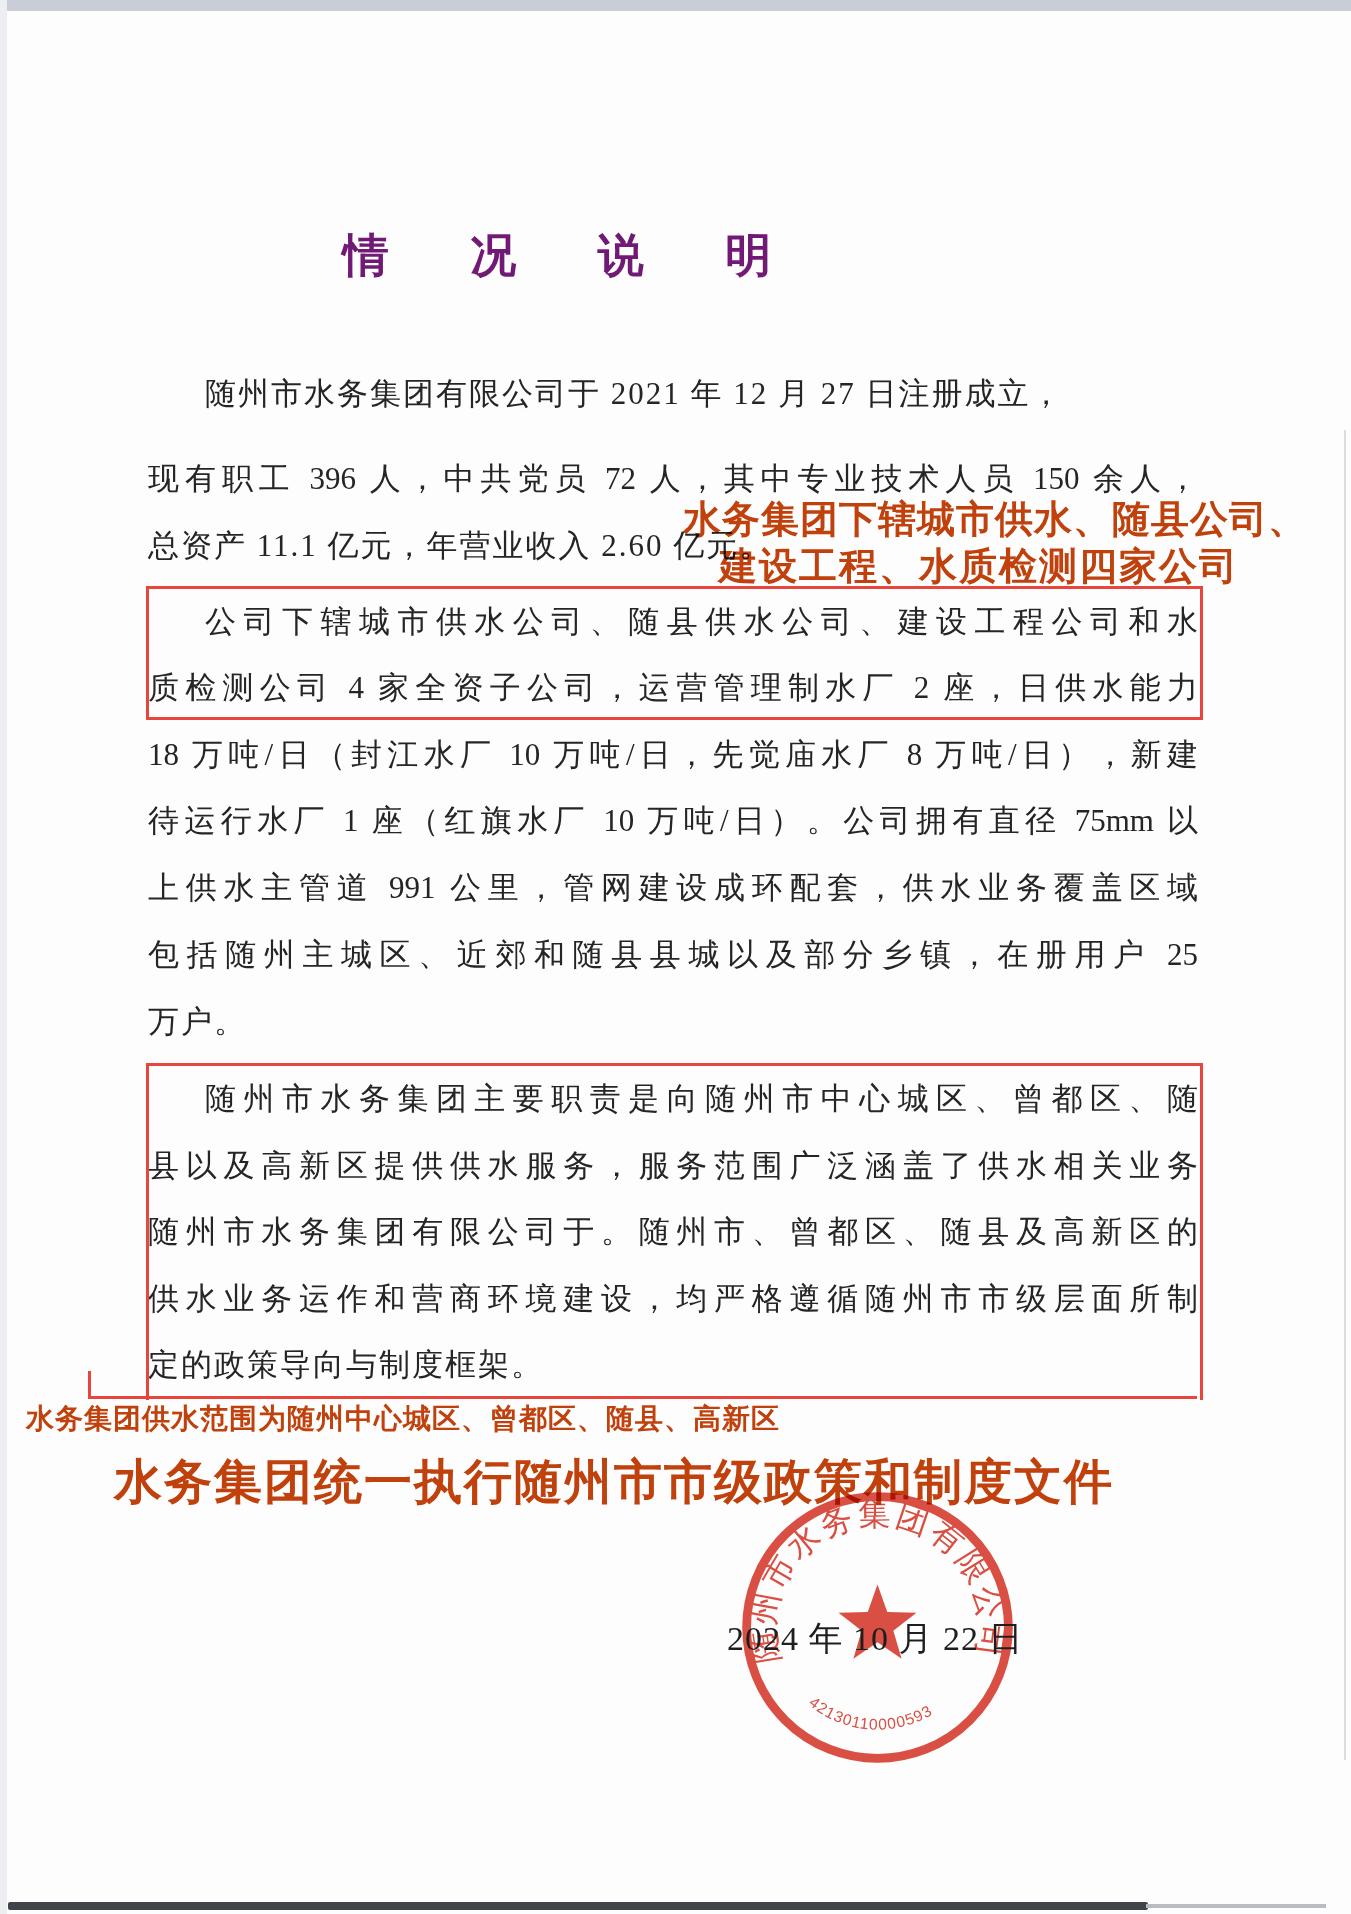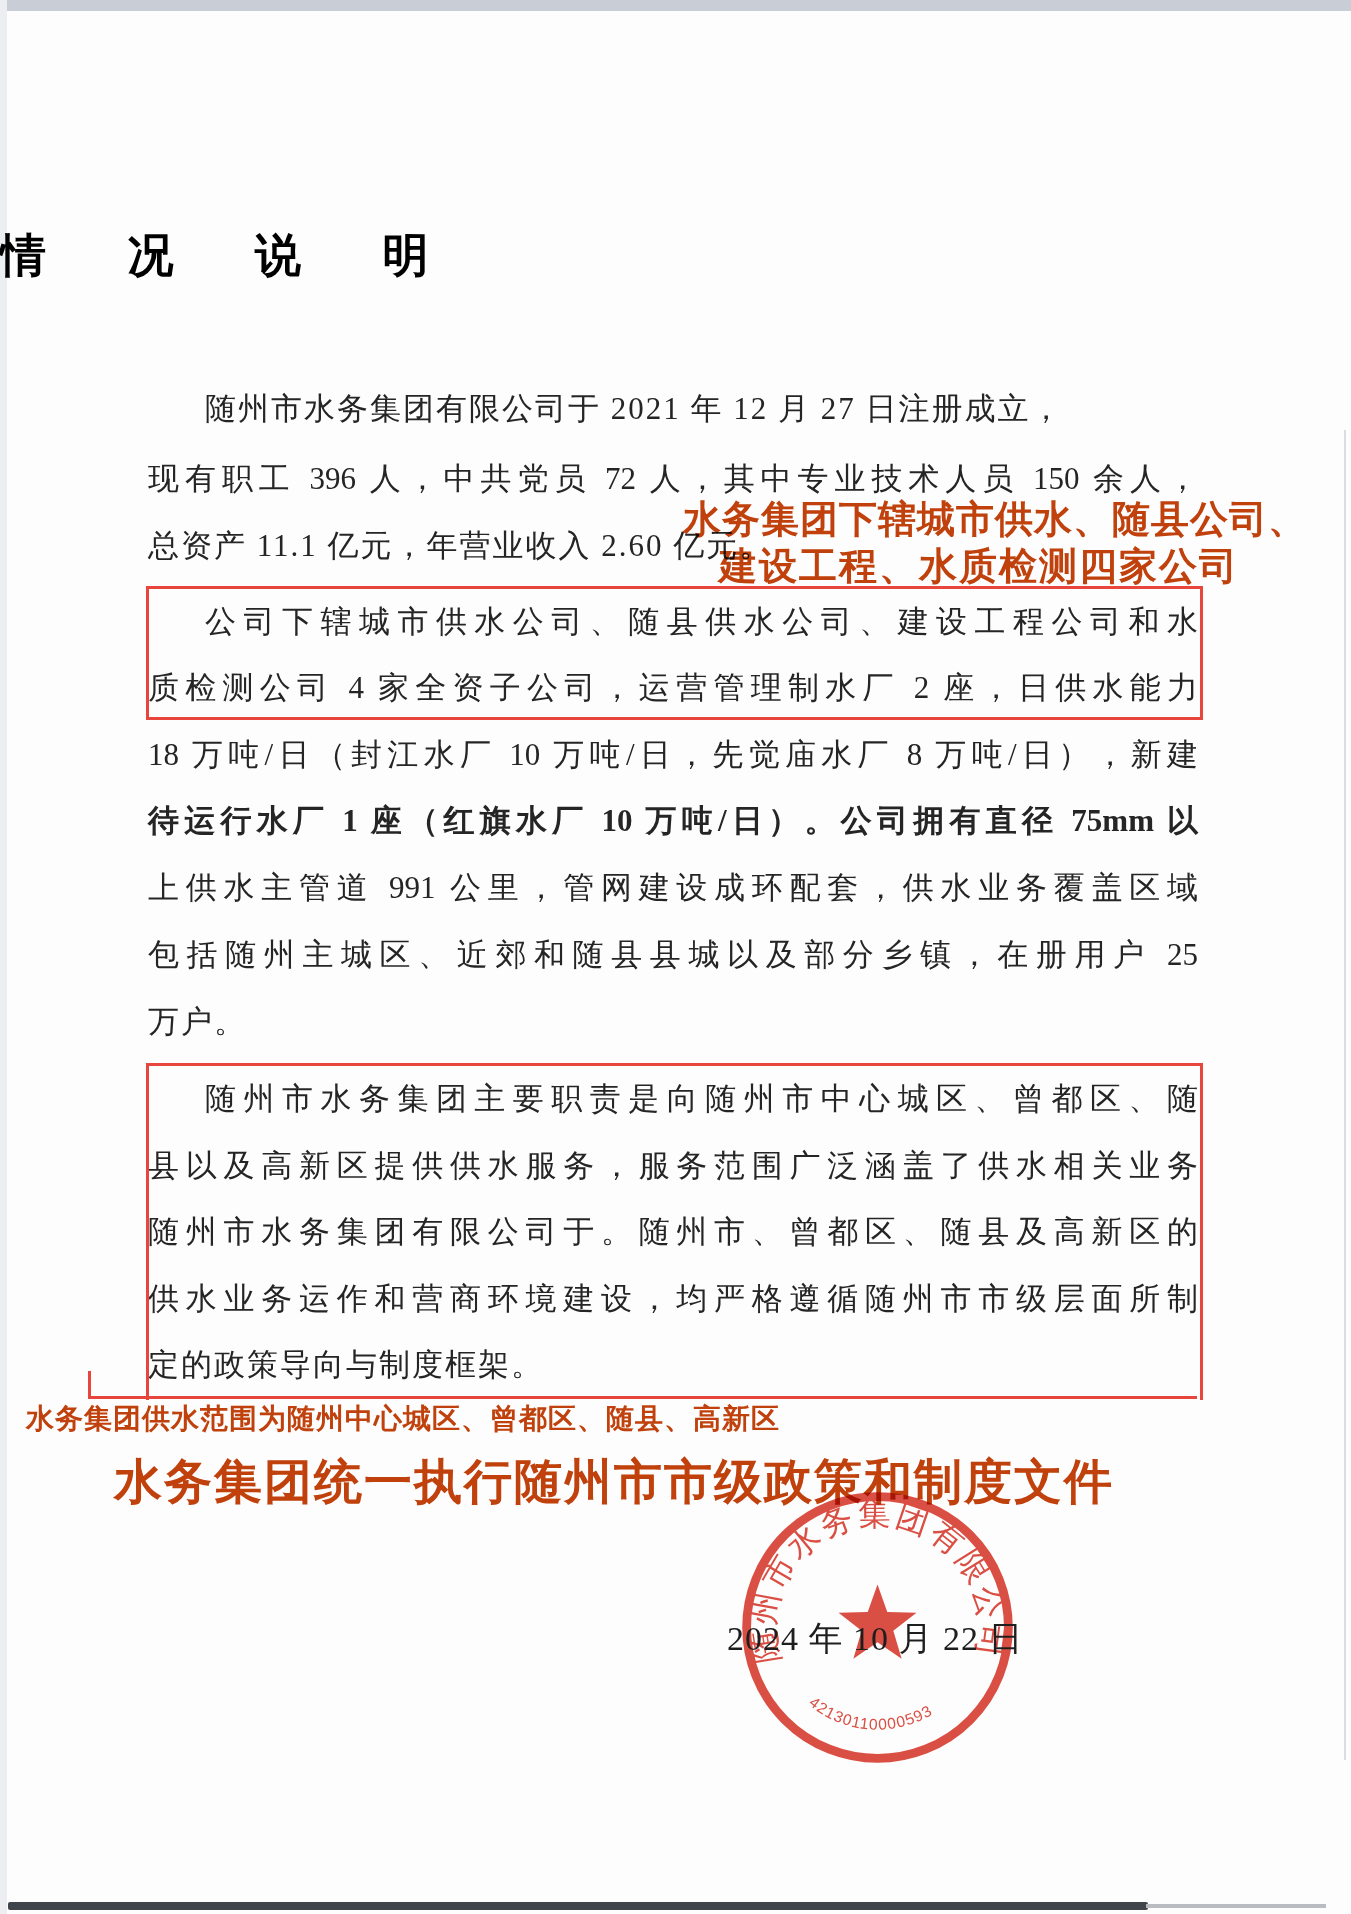--- a/index.html
+++ b/index.html
@@ -10,22 +10,22 @@
   }
   
   .scan-top{position:absolute;left:0;top:0;width:1351px;height:11px;background:#c8cdd6;}
   .scan-left{position:absolute;left:0;top:0;width:7px;height:1914px;background:#eceef1;}
   .scan-right-line{position:absolute;left:1344px;top:430px;width:2px;height:1330px;background:#dcdde0;}
   .scan-bottom{position:absolute;left:8px;top:1902px;width:1140px;height:8px;background:#40454c;border-radius:2px;}
   .scan-bottom-tail{position:absolute;left:1146px;top:1904px;width:180px;height:4px;background:#b9bcc1;}
 
   
   .title{
-    position:absolute;left:0;top:225px;width:1130px;text-align:left;
-    font-size:46px;font-weight:700;color:#000000;
+    position:absolute;left:0;top:225px;width:1130px;text-align:center;
+    font-size:46px;font-weight:700;color:#701a75;
     letter-spacing:16px;word-spacing:38px;white-space:pre;
   }
 
   
   .bodyline{
     position:absolute;height:44px;line-height:44px;
     font-size:31px;color:#252525;letter-spacing:2px;white-space:pre;z-index:2;
   }
   .just{
     white-space:normal;text-align:justify;text-align-last:justify;
@@ -70,33 +70,33 @@
 <body>
 
 <div class="scan-top"></div>
 <div class="scan-left"></div>
 <div class="scan-right-line"></div>
 <div class="scan-bottom"></div>
 <div class="scan-bottom-tail"></div>
 
 <div class="title">情 况 说 明</div>
 
-<div class="bodyline x-indent" style="top:387px;">随州市水务集团有限公司于 2021 年 12 月 27 日注册成立，</div>
+<div class="bodyline x-indent" style="top:372px;">随州市水务集团有限公司于 2021 年 12 月 27 日注册成立，</div>
 <div class="bodyline just x-margin w-full" style="top:457px;">现有职工 396 人，中共党员 72 人，其中专业技术人员 150 余人，</div>
 <div class="bodyline x-margin" style="top:524px;">总资产 11.1 亿元，年营业收入 2.60 亿元。</div>
 
 <div class="note note1a">水务集团下辖城市供水、随县公司、</div>
 <div class="note note1b">建设工程、水质检测四家公司</div>
 
 <div class="hl-box box1"></div>
 
 <div class="bodyline just x-indent w-indent" style="top:600px;">公司下辖城市供水公司、随县供水公司、建设工程公司和水</div>
 <div class="bodyline just x-margin w-full" style="top:666px;">质检测公司 4 家全资子公司，运营管理制水厂 2 座，日供水能力</div>
 <div class="bodyline just x-margin w-full" style="top:733px;">18 万吨/日（封江水厂 10 万吨/日，先觉庙水厂 8 万吨/日），新建</div>
-<div class="bodyline just x-margin w-full" style="top:799px;font-weight:bold;">待运行水厂 1 座（红旗水厂 10 万吨/日）。公司拥有直径 75mm 以</div>
+<div class="bodyline just x-margin w-full" style="top:799px;">待运行水厂 1 座（红旗水厂 10 万吨/日）。公司拥有直径 75mm 以</div>
 <div class="bodyline just x-margin w-full" style="top:866px;">上供水主管道 991 公里，管网建设成环配套，供水业务覆盖区域</div>
 <div class="bodyline just x-margin w-full" style="top:933px;">包括随州主城区、近郊和随县县城以及部分乡镇，在册用户 25</div>
 <div class="bodyline x-margin" style="top:1000px;">万户。</div>
 
 <div class="hl-box box2"></div>
 <div class="box2-bottom"></div>
 <div class="box2-tick"></div>
 
 <div class="bodyline just x-indent w-indent" style="top:1077px;">随州市水务集团主要职责是向随州市中心城区、曾都区、随</div>
 <div class="bodyline just x-margin w-full" style="top:1144px;">县以及高新区提供供水服务，服务范围广泛涵盖了供水相关业务</div>

